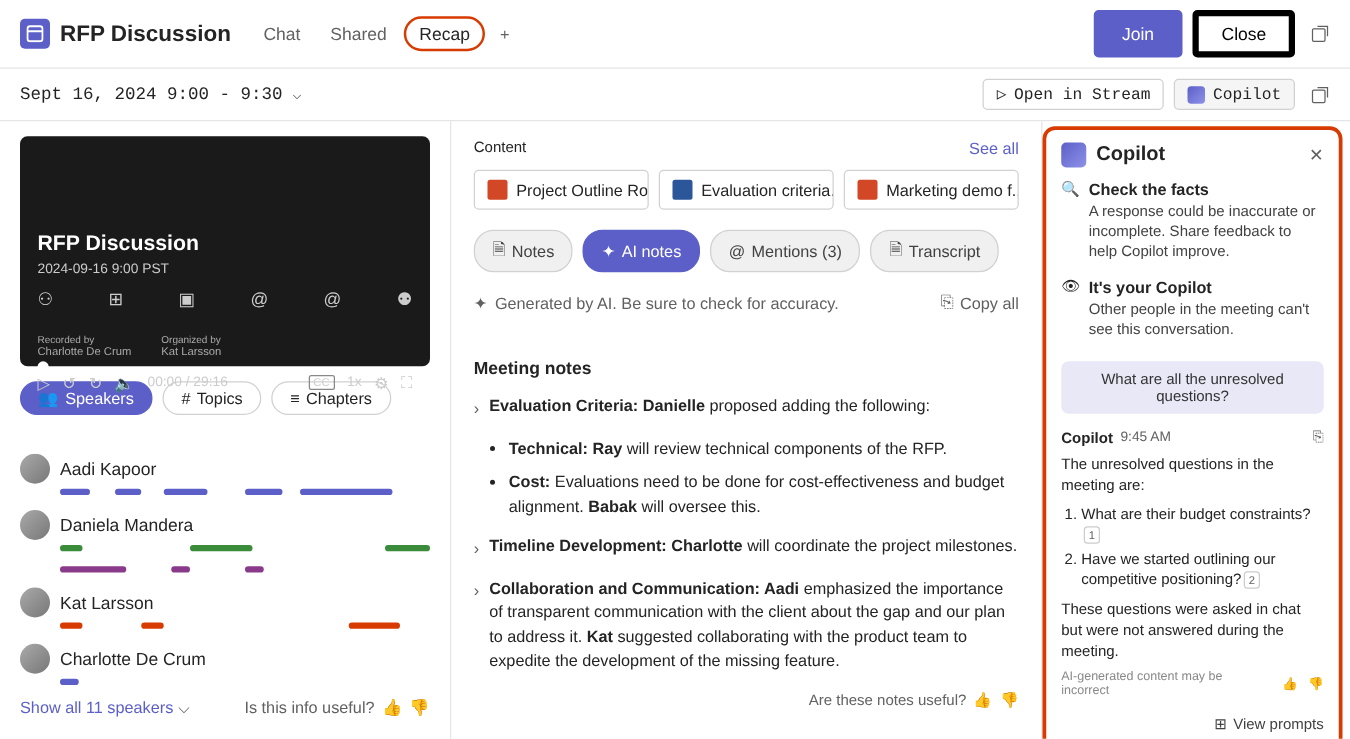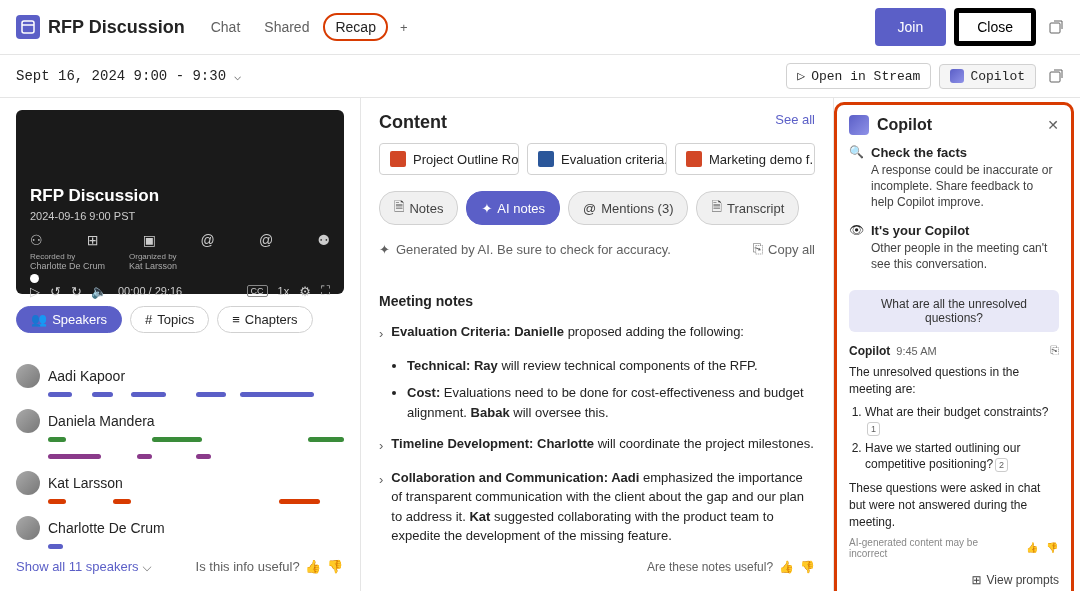--- a/index.html
+++ b/index.html
@@ -20,21 +20,21 @@
 .chev { font-size: 12px; color: #616161; }
 .stream-btn, .copilot-btn { display: flex; align-items: center; gap: 6px; padding: 4px 10px; border: 1px solid #d1d1d1; border-radius: 4px; cursor: pointer; font-size: 13px; }
 .copilot-btn { background: #f5f5f5; }
 .main { display: flex; height: calc(100% - 80px); }
 .left-col { width: 360px; padding: 12px 16px; display: flex; flex-direction: column; }
 .video { background: #1a1a1a; color: #fff; height: 184px; border-radius: 6px; padding: 16px 14px 8px; position: relative; display: flex; flex-direction: column; }
 .video-title { font-size: 17px; font-weight: 600; margin-top: 60px; }
 .video-time { font-size: 11px; color: #ccc; margin-top: 4px; }
 .video-icons { display: flex; justify-content: space-between; margin-top: 10px; font-size: 14px; }
 .video-icons span { color: #ccc; }
-.video-names { display: flex; gap: 24px; font-size: 9px; color: #aaa; margin-top: 4px; }
+.video-names { display: flex; gap: 24px; font-size: 9px; color: #aaa; margin-top: 20px; }
 .video-names > div { display: flex; flex-direction: column; }
 .video-names .lab { font-size: 8px; }
 .video-progress { height: 3px; background: #444; margin-top: 6px; border-radius: 2px; position: relative; }
 .video-progress::before { content: ''; position: absolute; left: 0; top: -3px; width: 9px; height: 9px; background: #fff; border-radius: 50%; }
 .video-controls { display: flex; gap: 10px; align-items: center; margin-top: 6px; font-size: 13px; }
 .video-controls span { color: #ccc; cursor: pointer; }
 .video-timestamp { font-size: 11px; color: #ccc; }
 .tabs-row { display: flex; gap: 8px; margin-top: 12px; }
 .pill { padding: 5px 14px; border-radius: 16px; font-size: 13px; cursor: pointer; border: 1px solid #d1d1d1; display: flex; align-items: center; gap: 5px; }
 .pill.active { background: #5b5fc7; color: #fff; border-color: #5b5fc7; }
@@ -43,21 +43,21 @@
 .speaker-row { display: flex; align-items: center; gap: 8px; }
 .avatar { width: 24px; height: 24px; border-radius: 50%; background: linear-gradient(135deg, #aaa, #777); }
 .speaker-name { font-size: 14px; }
 .seg-bar { height: 5px; position: relative; margin-left: 32px; }
 .seg { position: absolute; height: 5px; border-radius: 3px; }
 .footer-row { display: flex; justify-content: space-between; align-items: center; margin-top: 10px; font-size: 13px; }
 .show-all { color: #5b5fc7; cursor: pointer; display: flex; align-items: center; gap: 4px; }
 .useful { color: #616161; display: flex; align-items: center; gap: 6px; }
 .center-col { flex: 1; border-left: 1px solid #e5e5e5; border-right: 1px solid #e5e5e5; padding: 14px 18px; overflow-y: auto; }
 .content-hdr { display: flex; justify-content: space-between; margin-bottom: 10px; }
-.content-hdr h3 { font-size: 18px; font-weight: 700; }
+.content-hdr h3 { font-size: 12px; font-weight: 400; }
 .see-all { color: #5b5fc7; font-size: 13px; cursor: pointer; }
 .content-files { display: flex; gap: 8px; }
 .file { flex: 1; border: 1px solid #d1d1d1; border-radius: 4px; padding: 7px 10px; display: flex; align-items: center; gap: 7px; cursor: pointer; font-size: 13px; overflow: hidden; white-space: nowrap; text-overflow: ellipsis; }
 .file-icon { width: 16px; height: 16px; border-radius: 2px; flex-shrink: 0; }
 .note-tabs { display: flex; gap: 8px; margin-top: 16px; }
 .note-pill { padding: 5px 14px; border-radius: 16px; font-size: 13px; cursor: pointer; border: 1px solid #d1d1d1; background: #f0f0f0; display: flex; align-items: center; gap: 5px; color: #424242; }
 .note-pill.active { background: #5b5fc7; color: #fff; border-color: #5b5fc7; }
 .gen-note { display: flex; justify-content: space-between; align-items: center; margin-top: 16px; color: #616161; font-size: 13px; }
 .gen-left { display: flex; align-items: center; gap: 6px; }
 .copy-all { display: flex; align-items: center; gap: 5px; cursor: pointer; }

